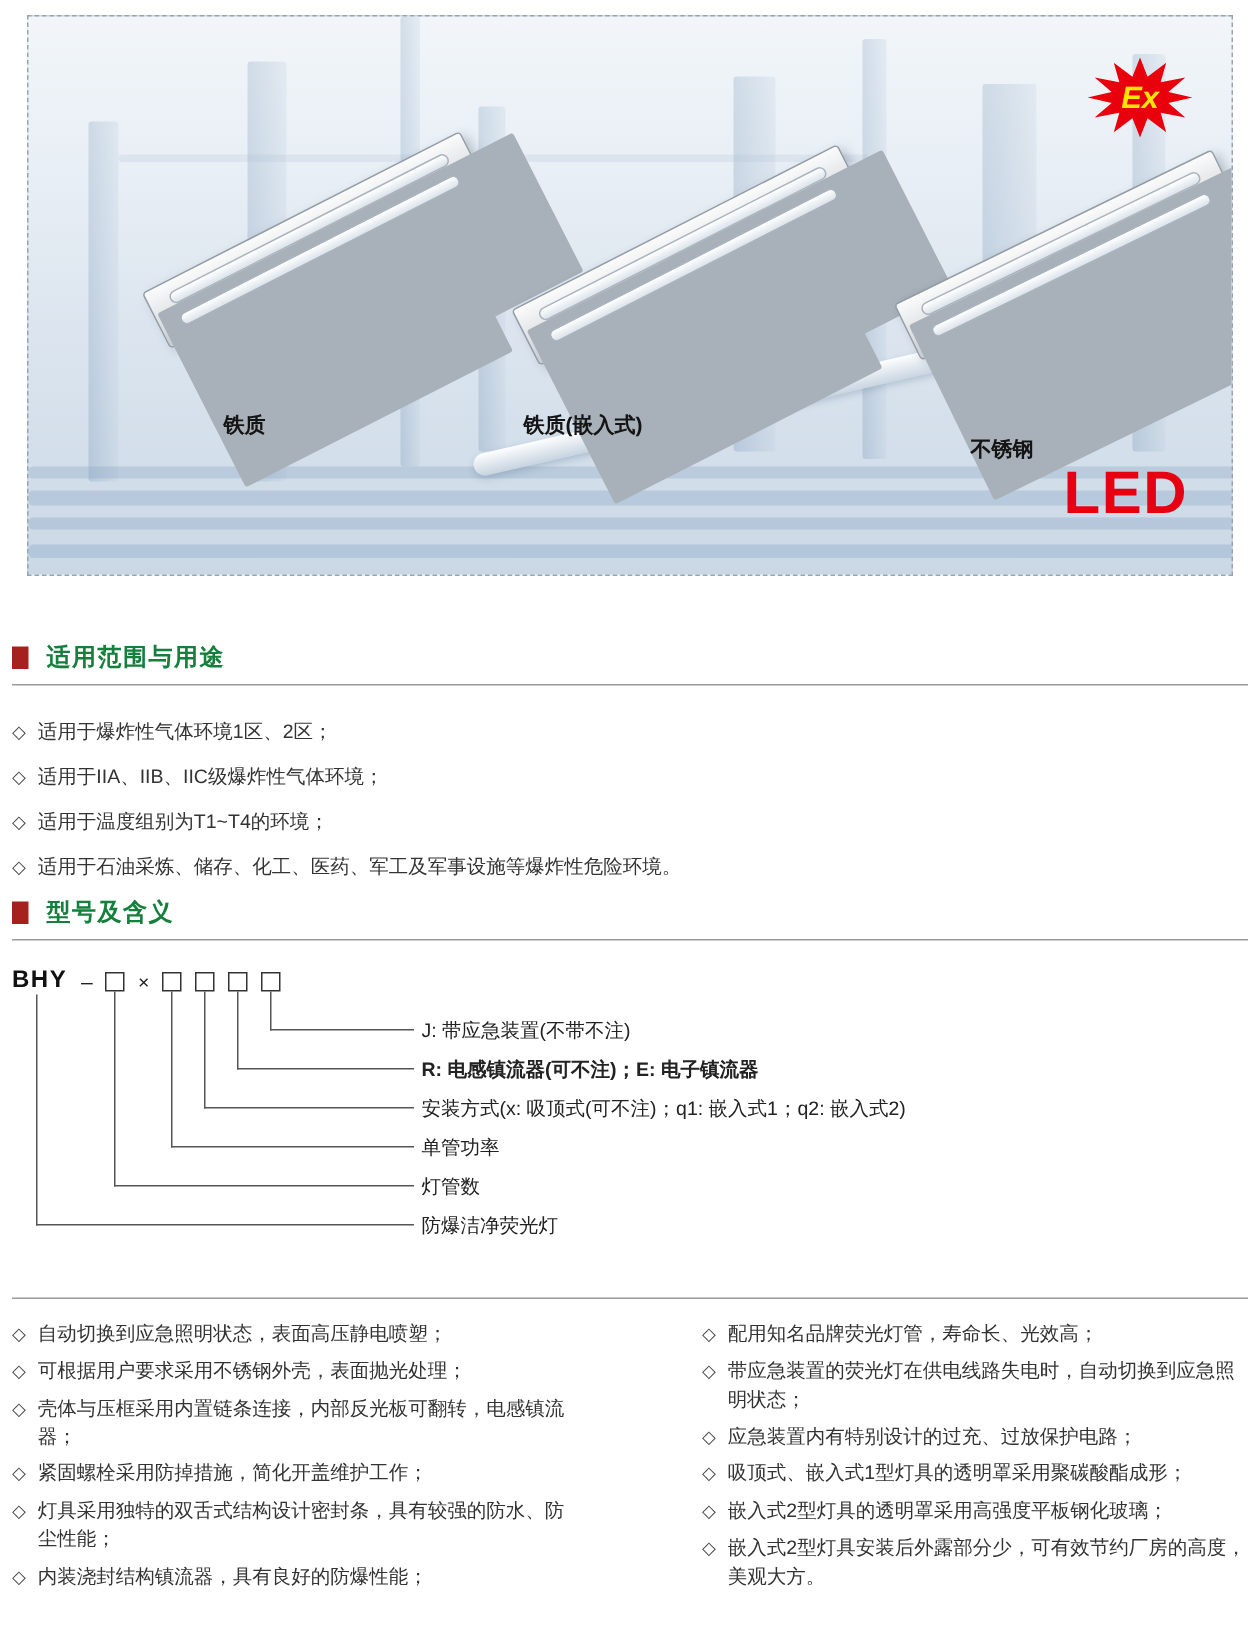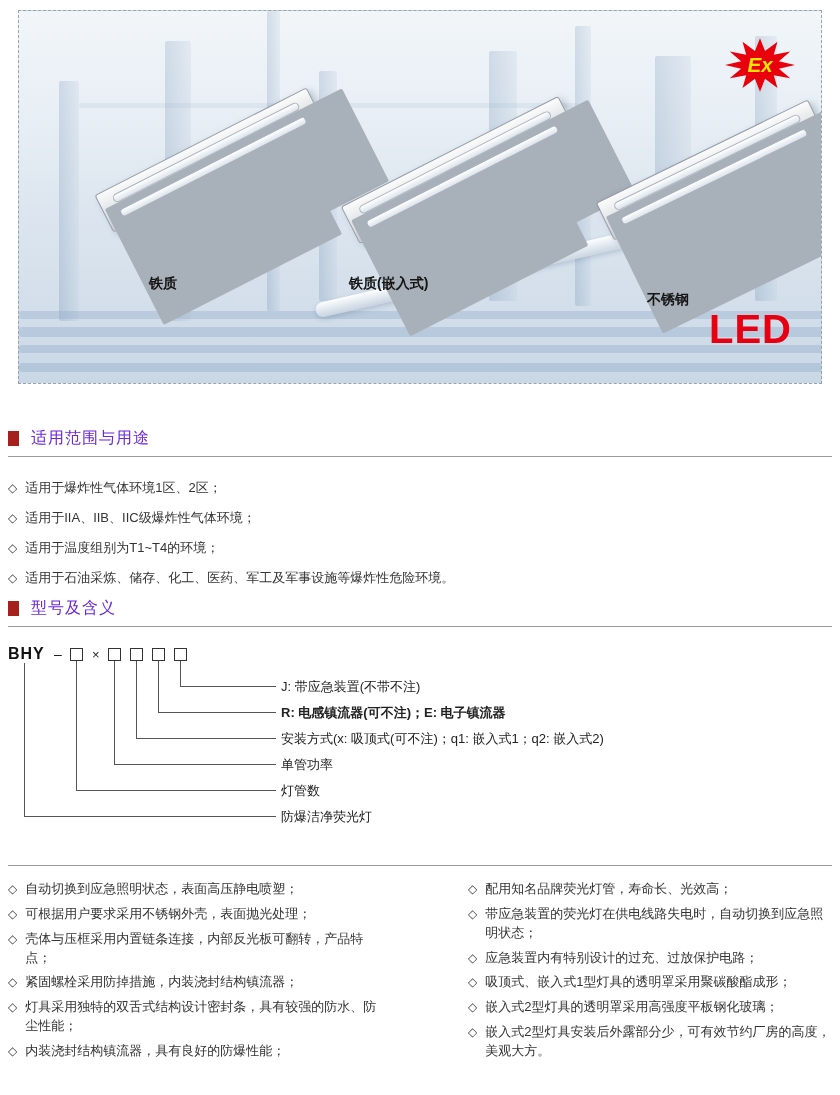--- a/index.html
+++ b/index.html
@@ -44,21 +44,21 @@
     font-size:40px; font-weight:800; letter-spacing:1px; color:#e60012; }
 
   
   .section { position:absolute; left:8px; width:824px; }
   .sec-scope    { top:428px; }
   .sec-model    { top:598px; }
   .sec-features { top:858px; }
 
   .sec-head { display:flex; align-items:center; gap:12px; }
   .red-square { width:11px; height:15px; background:#a6201e; flex:0 0 auto; }
-  .sec-title { font-size:16px; font-weight:normal; color:#6d28d9; letter-spacing:1px; }
+  .sec-title { font-size:16px; font-weight:bold; color:#15803d; letter-spacing:1px; }
   .rule { border-top:1px solid #9a9a9a; margin-top:7px; }
 
   ul.bullets { list-style:none; margin-top:22px; }
   ul.bullets li { display:flex; gap:8px; font-size:13px; color:#333; margin-bottom:11px; line-height:1.45; }
   .dia { flex:0 0 auto; font-size:12px; color:#444; transform:translateY(1px); }
 
   
   .diagram { position:relative; margin-top:18px; height:192px; font-size:13px; color:#222;text-align:center; }
   .code-bhy  { position:absolute; left:0;  top:0;  font-size:16px; font-weight:bold; letter-spacing:1px; color:#111; }
   .code-dash { position:absolute; left:46px; top:1px; font-size:14px; }
@@ -208,25 +208,25 @@
           <li>
               <span class="dia">◇</span>
               <span>自动切换到应急照明状态，表面高压静电喷塑；</span>
             </li>
           <li>
               <span class="dia">◇</span>
               <span>可根据用户要求采用不锈钢外壳，表面抛光处理；</span>
             </li>
           <li>
               <span class="dia">◇</span>
-              <span>壳体与压框采用内置链条连接，内部反光板可翻转，产品特点；</span>
-            </li>
-          <li>
-              <span class="dia">◇</span>
-              <span>紧固螺栓采用防掉措施，内装浇封结构镇流器；</span>
+              <span>壳体与压框采用内置链条连接，内部反光板可翻转，电感镇流器；</span>
+            </li>
+          <li>
+              <span class="dia">◇</span>
+              <span>紧固螺栓采用防掉措施，简化开盖维护工作；</span>
             </li>
           <li>
               <span class="dia">◇</span>
               <span>灯具采用独特的双舌式结构设计密封条，具有较强的防水、防尘性能；</span>
             </li>
           <li>
               <span class="dia">◇</span>
               <span>内装浇封结构镇流器，具有良好的防爆性能；</span>
             </li>
         </ul>

